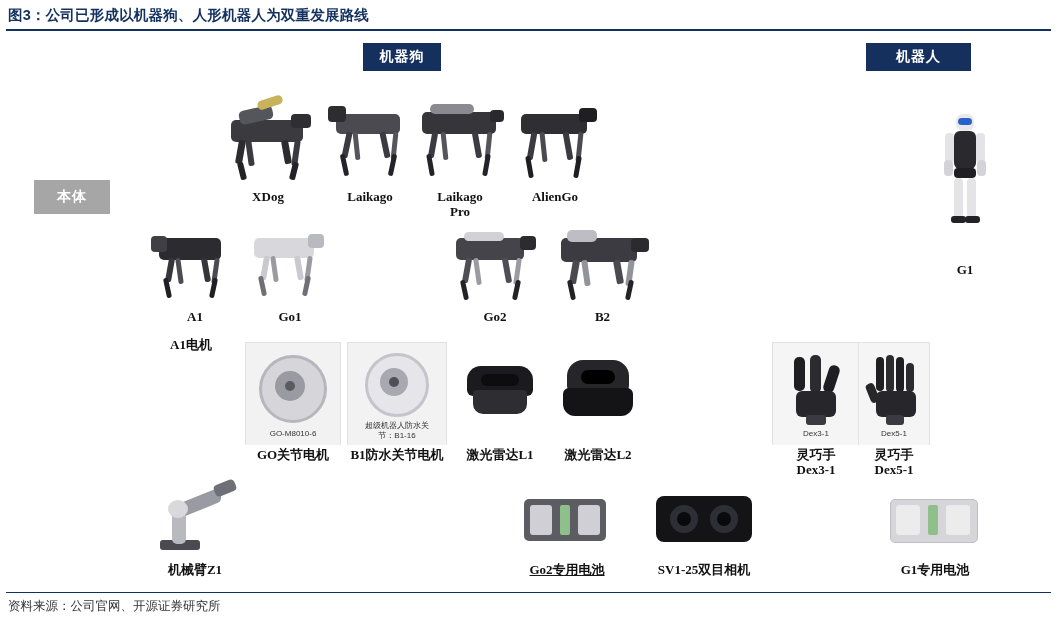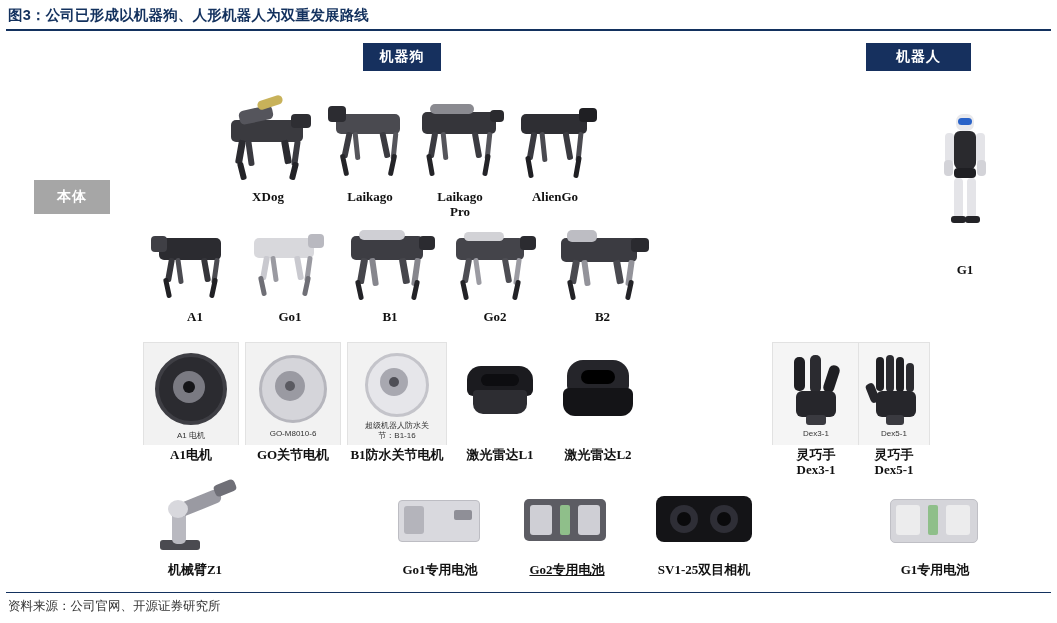--- a/index.html
+++ b/index.html
@@ -271,36 +271,20 @@
         <div class="leg" style="left:32px; top:34px; width:5px; height:26px; background:#9a9aa1; transform:rotate(-8deg);"></div>
         <div class="leg" style="left:56px; top:34px; width:6px; height:24px; background:#c9c9cf; transform:rotate(-10deg);"></div>
         <div class="leg" style="left:66px; top:34px; width:5px; height:26px; background:#9a9aa1; transform:rotate(8deg);"></div>
         <div class="leg" style="left:20px; top:54px; width:5px; height:20px; background:#6f6f76; transform:rotate(-12deg);"></div>
         <div class="leg" style="left:64px; top:54px; width:5px; height:20px; background:#6f6f76; transform:rotate(12deg);"></div>
       </div>
     </div>
     <div class="caption">Go1</div>
   </div>
 
-  <div class="item" style="left:335px; top:222px; width:110px;">
-    <div class="thumb" style="height:85px;">
-      <div class="dog">
-        <div class="body" style="left:16px; top:14px; width:72px; height:24px; background:#3d3d43;"></div>
-        <div class="body" style="left:24px; top:8px; width:46px; height:10px; background:#cfcfd4;"></div>
-        <div class="head" style="left:84px; top:14px; width:16px; height:14px; background:#2b2b30;"></div>
-        <div class="leg" style="left:24px; top:36px; width:7px; height:26px; background:#46464c; transform:rotate(10deg);"></div>
-        <div class="leg" style="left:36px; top:36px; width:6px; height:28px; background:#86868d; transform:rotate(-8deg);"></div>
-        <div class="leg" style="left:66px; top:36px; width:7px; height:26px; background:#46464c; transform:rotate(-10deg);"></div>
-        <div class="leg" style="left:78px; top:36px; width:6px; height:28px; background:#86868d; transform:rotate(8deg);"></div>
-        <div class="leg" style="left:22px; top:58px; width:5px; height:20px; background:#232327; transform:rotate(-12deg);"></div>
-        <div class="leg" style="left:78px; top:58px; width:5px; height:20px; background:#232327; transform:rotate(12deg);"></div>
-      </div>
-    </div>
-    <div class="caption">B1</div>
-  </div>
 
   <div class="item" style="left:440px; top:222px; width:110px;">
     <div class="thumb" style="height:85px;">
       <div class="dog">
         <div class="body" style="left:16px; top:16px; width:68px; height:22px; background:#44444a;"></div>
         <div class="body" style="left:24px; top:10px; width:40px; height:9px; background:#d2d2d6;"></div>
         <div class="head" style="left:80px; top:14px; width:16px; height:14px; background:#2b2b30;"></div>
         <div class="leg" style="left:24px; top:36px; width:6px; height:25px; background:#4e4e54; transform:rotate(10deg);"></div>
         <div class="leg" style="left:35px; top:36px; width:5px; height:27px; background:#9b9ba2; transform:rotate(-8deg);"></div>
         <div class="leg" style="left:64px; top:36px; width:6px; height:25px; background:#4e4e54; transform:rotate(-10deg);"></div>
@@ -344,29 +328,20 @@
         <div style="left:29px; top:78px; width:9px; height:40px; background:#e4e4e8; border-radius:4px;"></div>
         <div style="left:42px; top:78px; width:9px; height:40px; background:#e4e4e8; border-radius:4px;"></div>
         <div style="left:26px; top:116px; width:15px; height:7px; background:#232327; border-radius:3px;"></div>
         <div style="left:40px; top:116px; width:15px; height:7px; background:#232327; border-radius:3px;"></div>
       </div>
     </div>
     <div class="caption">G1</div>
   </div>
 
   <div class="item" style="left:143px; top:335px; width:96px;">
-    <div class="thumb" style="height:110px;">
-      <div class="partbox">
-        <div class="disc" style="width:64px; height:64px; background:#2b2b30; border:4px solid #3e3e44; margin-bottom:6px;">
-          <div class="disc" style="position:absolute; left:14px; top:14px; width:32px; height:32px; background:#7a7a82;"></div>
-          <div class="disc" style="position:absolute; left:24px; top:24px; width:12px; height:12px; background:#151518;"></div>
-        </div>
-        <div class="partlabel">A1 电机</div>
-      </div>
-    </div>
     <div class="caption">A1电机</div>
   </div>
 
   <div class="item" style="left:245px; top:335px; width:96px;">
     <div class="thumb" style="height:110px;">
       <div class="partbox">
         <div class="disc" style="width:62px; height:62px; background:#d5d5da; border:3px solid #b6b6bd; margin-bottom:6px;">
           <div class="disc" style="position:absolute; left:13px; top:13px; width:30px; height:30px; background:#9a9aa2;"></div>
           <div class="disc" style="position:absolute; left:23px; top:23px; width:10px; height:10px; background:#5a5a61;"></div>
         </div>
@@ -456,30 +431,20 @@
         <div style="position:absolute; left:32px; top:28px; width:14px; height:38px; background:#b9b9c0; border-radius:5px;"></div>
         <div style="position:absolute; left:36px; top:18px; width:46px; height:14px; background:#9a9aa2; border-radius:6px; transform:rotate(-22deg);"></div>
         <div style="position:absolute; left:74px; top:4px; width:22px; height:12px; background:#6f6f77; border-radius:4px; transform:rotate(-22deg);"></div>
         <div style="position:absolute; left:28px; top:22px; width:20px; height:18px; background:#d8d8dd; border-radius:50%;"></div>
       </div>
     </div>
     <div class="caption">机械臂Z1</div>
   </div>
 
 
-  <div class="item" style="left:385px; top:478px; width:110px;">
-    <div class="thumb" style="height:82px; display:flex; align-items:center; justify-content:center;">
-      <div style="position:relative; width:84px; height:50px;">
-        <div style="position:absolute; left:0; top:6px; width:80px; height:40px; background:#d9d9de; border-radius:4px; border:1px solid #bdbdc3;"></div>
-        <div style="position:absolute; left:6px; top:12px; width:20px; height:28px; background:#b4b4bb; border-radius:3px;"></div>
-        <div style="position:absolute; left:56px; top:16px; width:18px; height:10px; background:#8f8f97; border-radius:2px;"></div>
-      </div>
-    </div>
-    <div class="caption">Go1专用电池</div>
-  </div>
 
   <div class="item" style="left:512px; top:478px; width:110px;text-decoration:underline;">
     <div class="thumb" style="height:82px; display:flex; align-items:center; justify-content:center;">
       <div style="position:relative; width:86px; height:52px;">
         <div style="position:absolute; left:0; top:6px; width:82px; height:42px; background:#5c5c63; border-radius:5px;"></div>
         <div style="position:absolute; left:6px; top:12px; width:22px; height:30px; background:#cfcfd5; border-radius:3px;"></div>
         <div style="position:absolute; left:36px; top:12px; width:10px; height:30px; background:#8fbf8a; border-radius:2px;"></div>
         <div style="position:absolute; left:54px; top:12px; width:22px; height:30px; background:#cfcfd5; border-radius:3px;"></div>
       </div>
     </div>

